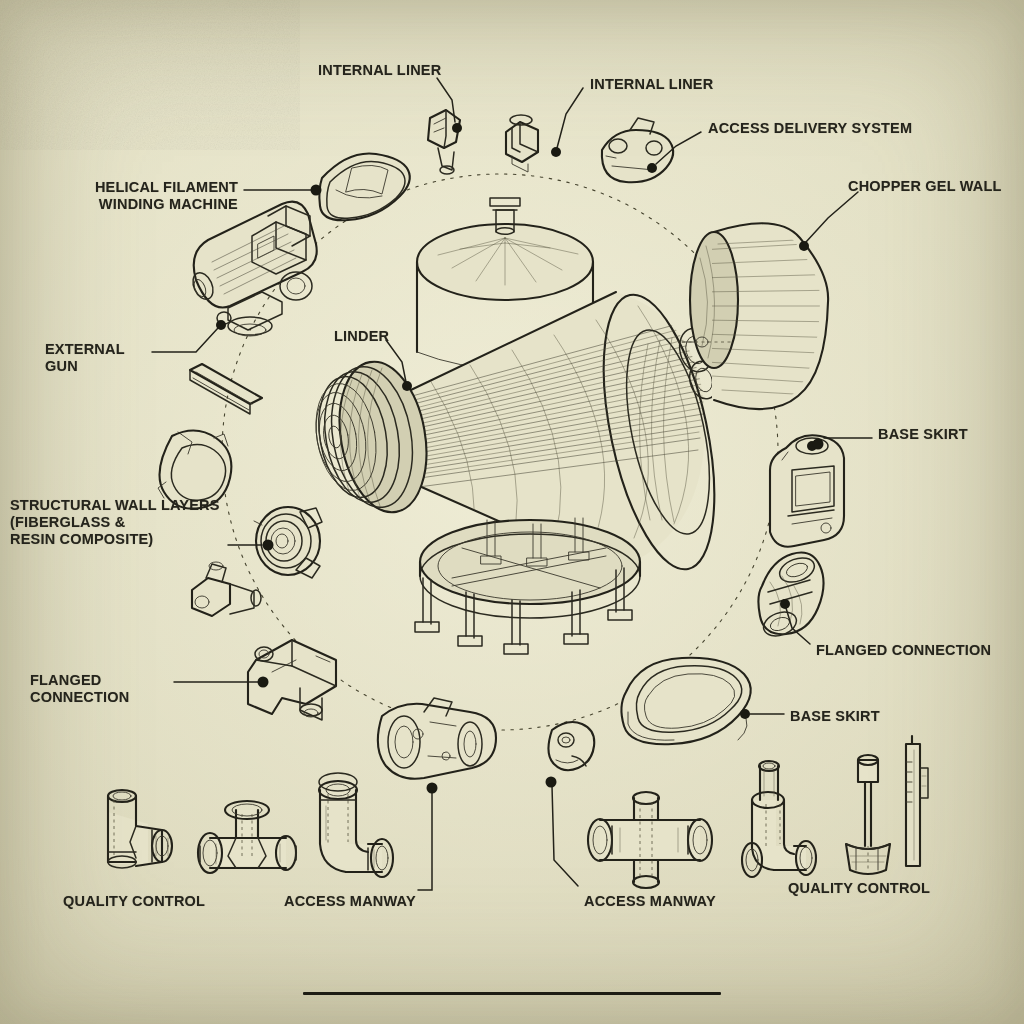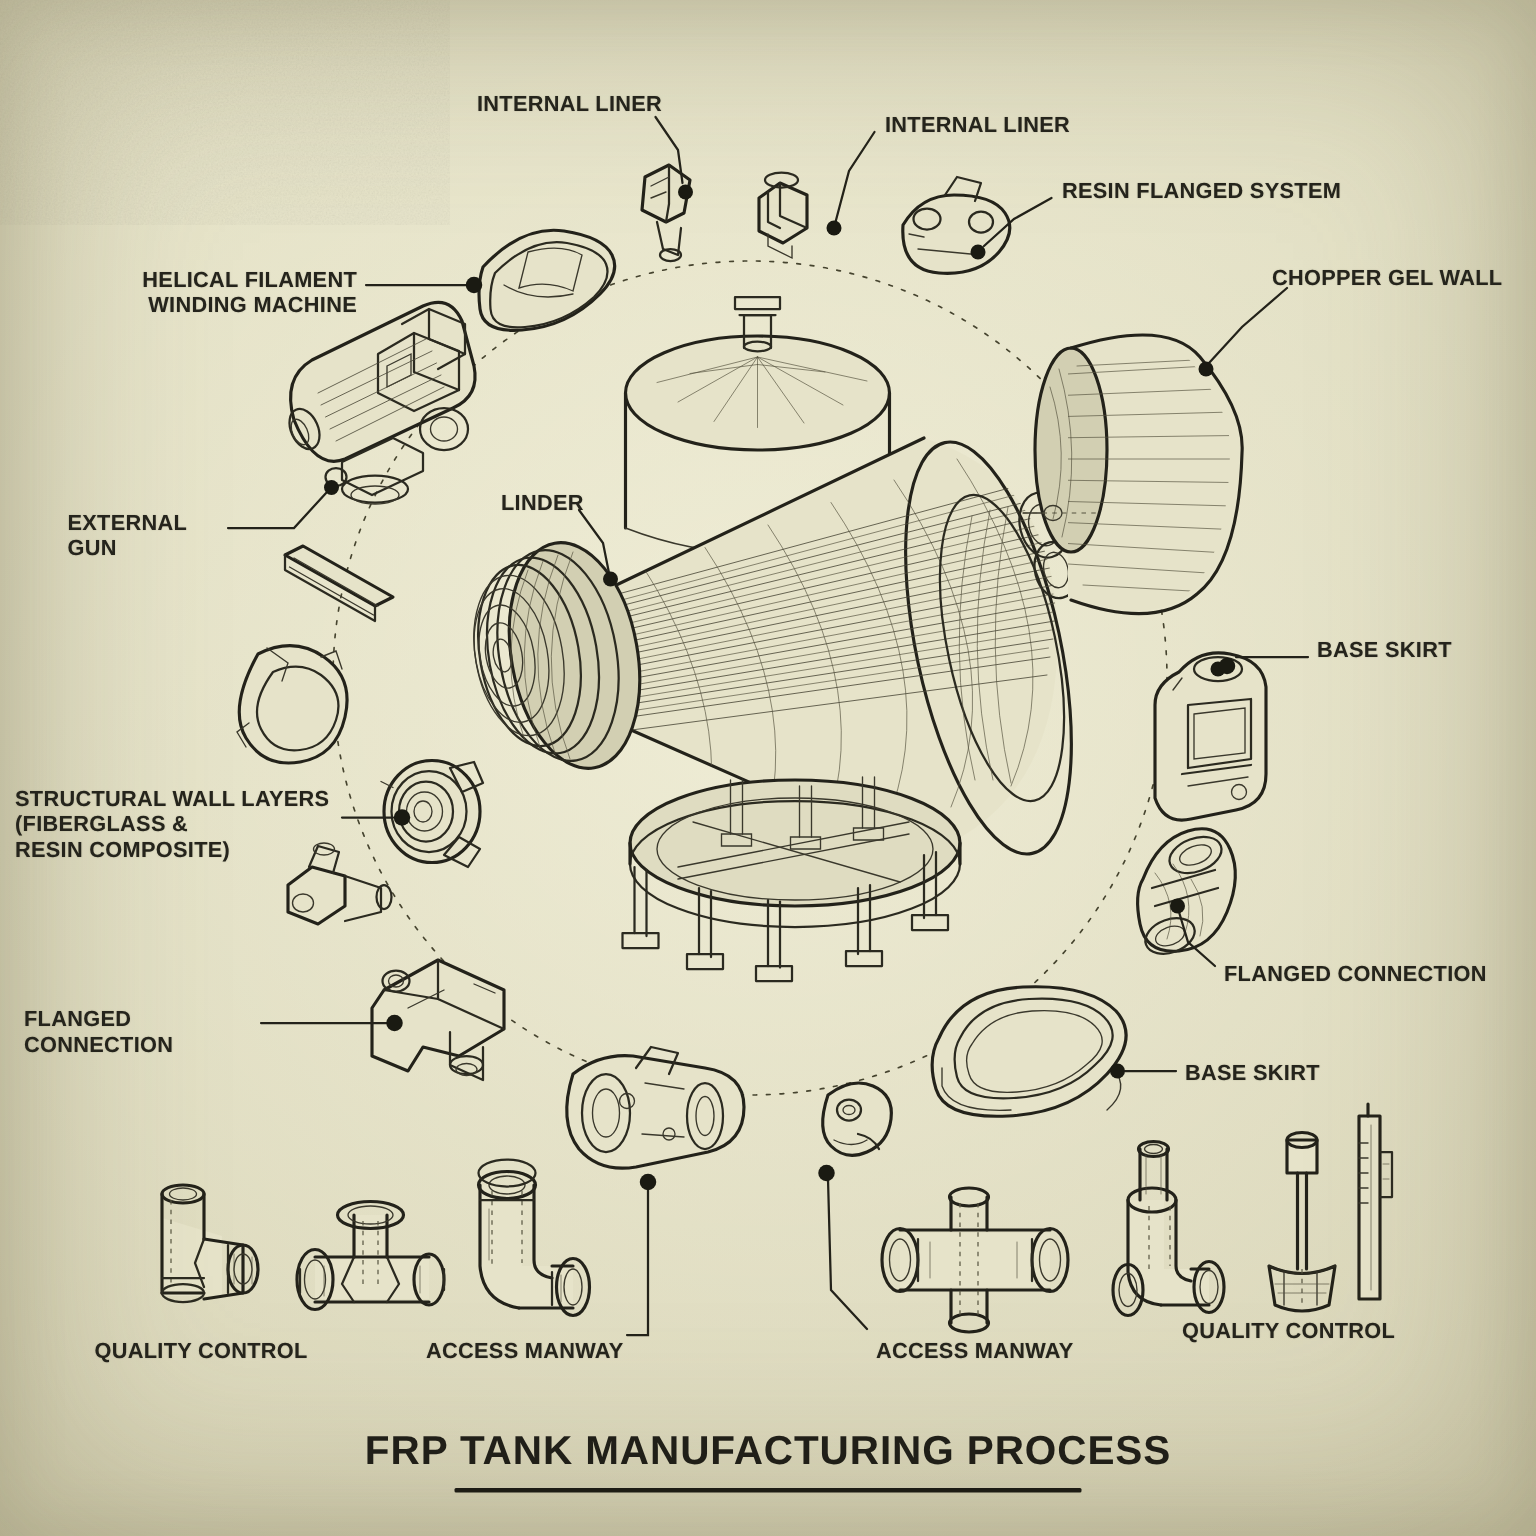--- a/index.html
+++ b/index.html
@@ -668,37 +668,36 @@
           <feFuncA type="linear" slope="0.30"></feFuncA>
         </feComponentTransfer>
     </filter>
     <rect width="1024" height="1024" filter="url(#noiseF)"></rect>
   </svg>
   <div id="vignette"></div>
 
   <div id="labels">
     <div class="lbl" style="left:318px;top:62px;">INTERNAL LINER</div>
     <div class="lbl" style="left:590px;top:76px;">INTERNAL LINER</div>
-    <div class="lbl" style="left:708px;top:120px;">RESIN FLANGED SYSTEM</div>
+    <div class="lbl" style="left:708px;top:120px;">ACCESS DELIVERY SYSTEM</div>
     <div class="lbl" style="left:848px;top:178px;">CHOPPER GEL WALL</div>
     <div class="lbl r" style="left:0px;top:179px;width:238px;">HELICAL FILAMENT
 WINDING MACHINE</div>
     <div class="lbl c" style="left:45px;top:341px;width:200px;">EXTERNAL
 GUN</div>
     <div class="lbl" style="left:334px;top:328px;">LINDER</div>
-    <div class="lbl c" style="left:10px;top:525px;width:240px;">STRUCTURAL WALL LAYERS
+    <div class="lbl c" style="left:10px;top:497px;width:240px;">STRUCTURAL WALL LAYERS
 (FIBERGLASS &amp;
 RESIN COMPOSITE)</div>
-    <div class="lbl c" style="left:16px;top:672px;width:200px;">FLANGED
+    <div class="lbl c" style="left:30px;top:672px;width:200px;">FLANGED
 CONNECTION</div>
     <div class="lbl" style="left:878px;top:426px;">BASE SKIRT</div>
     <div class="lbl" style="left:816px;top:642px;">FLANGED CONNECTION</div>
     <div class="lbl" style="left:790px;top:708px;">BASE SKIRT</div>
     <div class="lbl" style="left:63px;top:893px;">QUALITY CONTROL</div>
     <div class="lbl" style="left:284px;top:893px;">ACCESS MANWAY</div>
     <div class="lbl" style="left:584px;top:893px;">ACCESS MANWAY</div>
     <div class="lbl" style="left:788px;top:880px;">QUALITY CONTROL</div>
   </div>
 
-  <div id="title">FRP TANK MANUFACTURING PROCESS</div>
   <div id="title-rule"></div>
 
 </div>
 
 </body></html>

